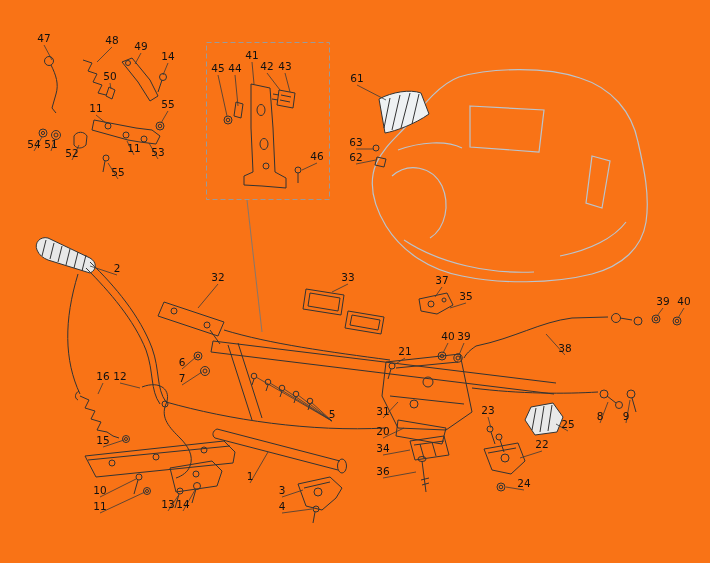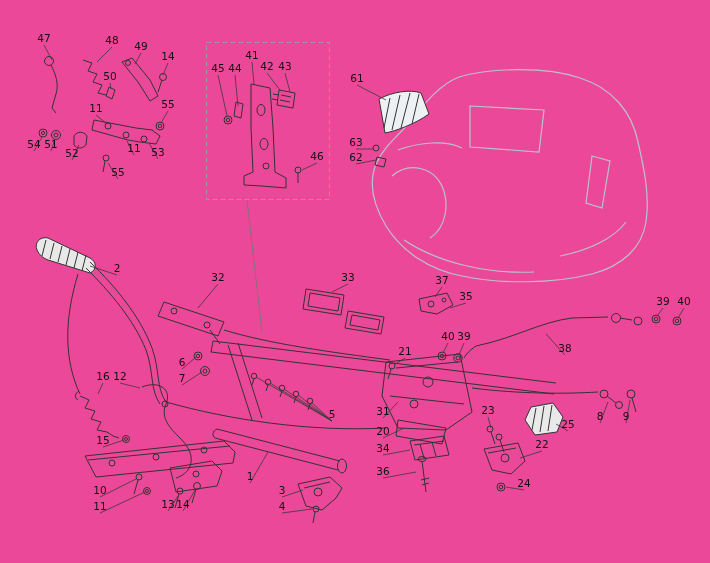--- a/index.html
+++ b/index.html
@@ -1,16 +1,16 @@
 <!DOCTYPE html>
 <html><head>
 <meta charset="utf-8">
 <style>
   html,body{margin:0;padding:0;background:#ffffff;}
-  .stage{position:relative;width:710px;height:563px;background:#ec4899;overflow:hidden;
+  .stage{position:relative;width:710px;height:563px;background:#f97316;overflow:hidden;
          font-family:"DejaVu Sans",sans-serif;text-align:right;}
   .stage svg{position:absolute;left:0;top:0;}
   .callout{font:10.5px "DejaVu Sans",sans-serif;fill:#111111;text-anchor:middle;}
   .leader{stroke:#3a3a3a;stroke-width:0.8;fill:none;}
 </style>
 </head>
 <body>
 
 <div class="stage">
 

